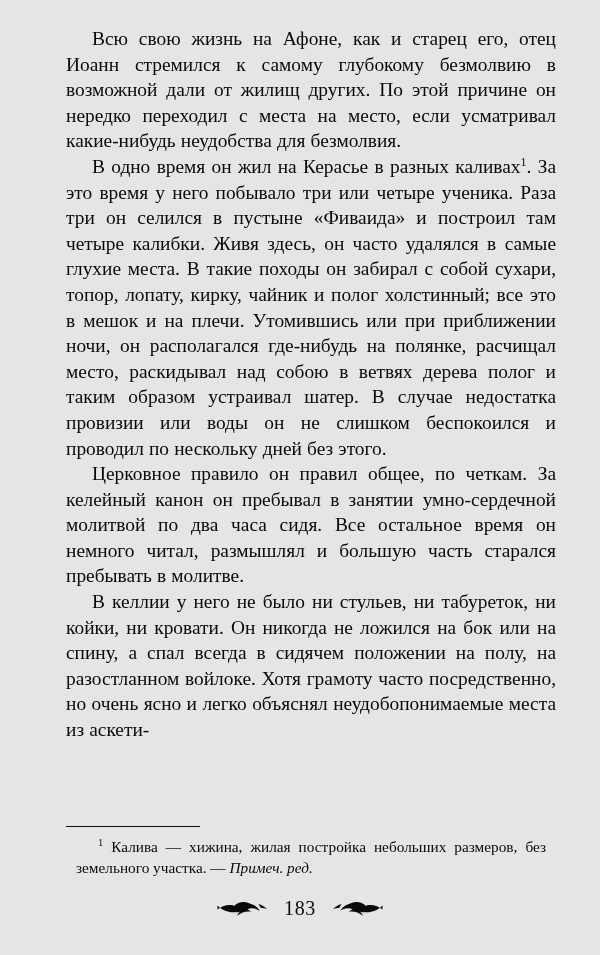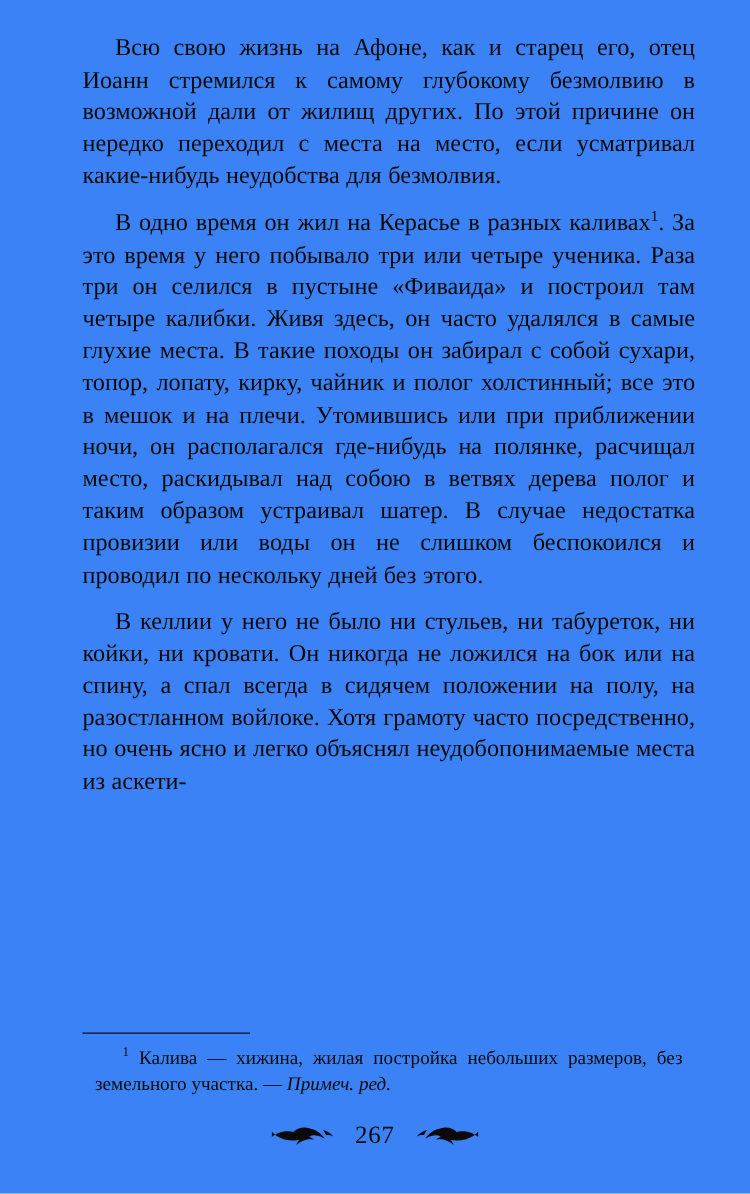--- a/index.html
+++ b/index.html
@@ -13,41 +13,41 @@
     position: relative;
     font-family: "Liberation Serif", "DejaVu Serif", serif;
     color: #0a0a0a;
     overflow: hidden;
   }
   .page {
     position: absolute;
     left: 0; top: 0;
     width: 600px;
     height: 955px;
-    background: #3b82f6;
+    background: #e5e5e5;
   }
   .textblock {
     position: absolute;
     left: 66px;
     top: 26px;
     width: 490px;
   }
   p.para {
     margin: 0;
     font-size: 19.4px;
     line-height: 25.6px;
     text-align: justify;
     text-justify: inter-word;
     text-indent: 26px;
     -webkit-hyphens: none;
     hyphens: none;
     word-spacing: 0.3px;
   }
   p.para + p.para {
-    margin-top: 12px;
+    margin-top: 0px;
   }
   .fn-marker {
     font-size: 12px;
     vertical-align: super;
     line-height: 0;
   }
   
   .footnote {
     position: absolute;
     left: 66px;
@@ -105,39 +105,40 @@
 <body>
 
 <div class="page">
 
   <div class="textblock">
 
     <p class="para">Всю свою жизнь на Афоне, как и старец его, отец Иоанн стремился к самому глубокому безмолвию в возможной дали от жилищ других. По этой причине он нередко переходил с места на место, если усматривал какие-нибудь неудобства для безмолвия.</p>
 
     <p class="para"><span>В одно время он жил на Керасье в разных каливах</span><span class="fn-marker">1</span><span>. За это время у него побывало три или четыре ученика. Раза три он селился в пустыне «Фиваида» и построил там четыре калибки. Живя здесь, он часто удалялся в самые глухие места. В такие походы он забирал с собой сухари, топор, лопату, кирку, чайник и полог холстинный; все это в мешок и на плечи. Утомившись или при приближении ночи, он располагался где-нибудь на полянке, расчищал место, раскидывал над собою в ветвях дерева полог и таким образом устраивал шатер. В случае недостатка провизии или воды он не слишком беспокоился и проводил по нескольку дней без этого.</span></p>
 
+    <p class="para">Церковное правило он правил общее, по четкам. За келейный канон он пребывал в занятии умно-сердечной молитвой по два часа сидя. Все остальное время он немного читал, размышлял и большую часть старался пребывать в молитве.</p>
 
     <p class="para">В келлии у него не было ни стульев, ни табуреток, ни койки, ни кровати. Он никогда не ложился на бок или на спину, а спал всегда в сидячем положении на полу, на разостланном войлоке. Хотя грамоту часто посредственно, но очень ясно и легко объяснял неудобопонимаемые места из аскети-</p>
 
   </div>
 
   <div class="footnote">
     <div class="fn-rule"></div>
     <p class="fn-text"><span class="fn-sup">1</span> <span>Калива — хижина, жилая постройка небольших размеров, без земельного участка. — </span><span class="fn-italic">Примеч. ред.</span></p>
   </div>
 
   <div class="folio">
     <span>
       <svg class="ornament" viewBox="0 0 56 20" xmlns="http://www.w3.org/2000/svg" aria-hidden="true">
         <path fill="#0a0a0a" d="M2.5 11.6c3.4-3.2 8.6-5.0 13.6-4.6 2.4 0.2 4.3 0.9 6.3 1.9 1.6-1.9 3.8-3.3 6.4-3.8 3.6-0.7 7.4 0.3 10.4 2.2 2.4 1.5 4.3 3.5 5.6 5.7-2.2-1.6-4.8-2.6-7.4-2.7-1.9-0.1-3.6 0.3-5.0 1.1 1.5 0.5 2.9 1.3 4.0 2.4-2.9-0.6-6.0-0.3-8.7 0.8-2.1 0.8-3.9 2.0-5.7 3.2 0.6-1.6 1.6-3.0 2.9-4.1-1.7 0.4-3.4 0.6-5.2 0.6-4.6 0.1-9.2-1.1-13.0-3.4-1.6-1.0-3.0-2.2-4.2-3.5 0.0 0.0 0.0 0.0 0.0 0.0z"></path>
         <path fill="#0a0a0a" d="M20.0 7.0c2.6-2.1 6.0-3.3 9.3-3.0 2.8 0.2 5.4 1.4 7.3 3.3-2.5-0.9-5.2-1.0-7.7-0.3-3.3 0.9-6.2 2.9-8.9 5.0 0.0-1.8 0.0-3.4 0.0-5.0z"></path>
         <path fill="#0a0a0a" d="M43.5 6.0c3.2 0.8 6.1 2.6 8.2 5.1-1.8-0.8-3.8-1.2-5.8-1.1-0.9-1.4-1.6-2.8-2.4-4.0z"></path>
       </svg>
     </span>
-    <span class="folio-num">267</span>
+    <span class="folio-num">183</span>
     <span>
       <svg class="ornament right" viewBox="0 0 56 20" xmlns="http://www.w3.org/2000/svg" aria-hidden="true">
         <path fill="#0a0a0a" d="M2.5 11.6c3.4-3.2 8.6-5.0 13.6-4.6 2.4 0.2 4.3 0.9 6.3 1.9 1.6-1.9 3.8-3.3 6.4-3.8 3.6-0.7 7.4 0.3 10.4 2.2 2.4 1.5 4.3 3.5 5.6 5.7-2.2-1.6-4.8-2.6-7.4-2.7-1.9-0.1-3.6 0.3-5.0 1.1 1.5 0.5 2.9 1.3 4.0 2.4-2.9-0.6-6.0-0.3-8.7 0.8-2.1 0.8-3.9 2.0-5.7 3.2 0.6-1.6 1.6-3.0 2.9-4.1-1.7 0.4-3.4 0.6-5.2 0.6-4.6 0.1-9.2-1.1-13.0-3.4-1.6-1.0-3.0-2.2-4.2-3.5 0.0 0.0 0.0 0.0 0.0 0.0z"></path>
         <path fill="#0a0a0a" d="M20.0 7.0c2.6-2.1 6.0-3.3 9.3-3.0 2.8 0.2 5.4 1.4 7.3 3.3-2.5-0.9-5.2-1.0-7.7-0.3-3.3 0.9-6.2 2.9-8.9 5.0 0.0-1.8 0.0-3.4 0.0-5.0z"></path>
         <path fill="#0a0a0a" d="M43.5 6.0c3.2 0.8 6.1 2.6 8.2 5.1-1.8-0.8-3.8-1.2-5.8-1.1-0.9-1.4-1.6-2.8-2.4-4.0z"></path>
       </svg>
     </span>
   </div>
 
 </div>

